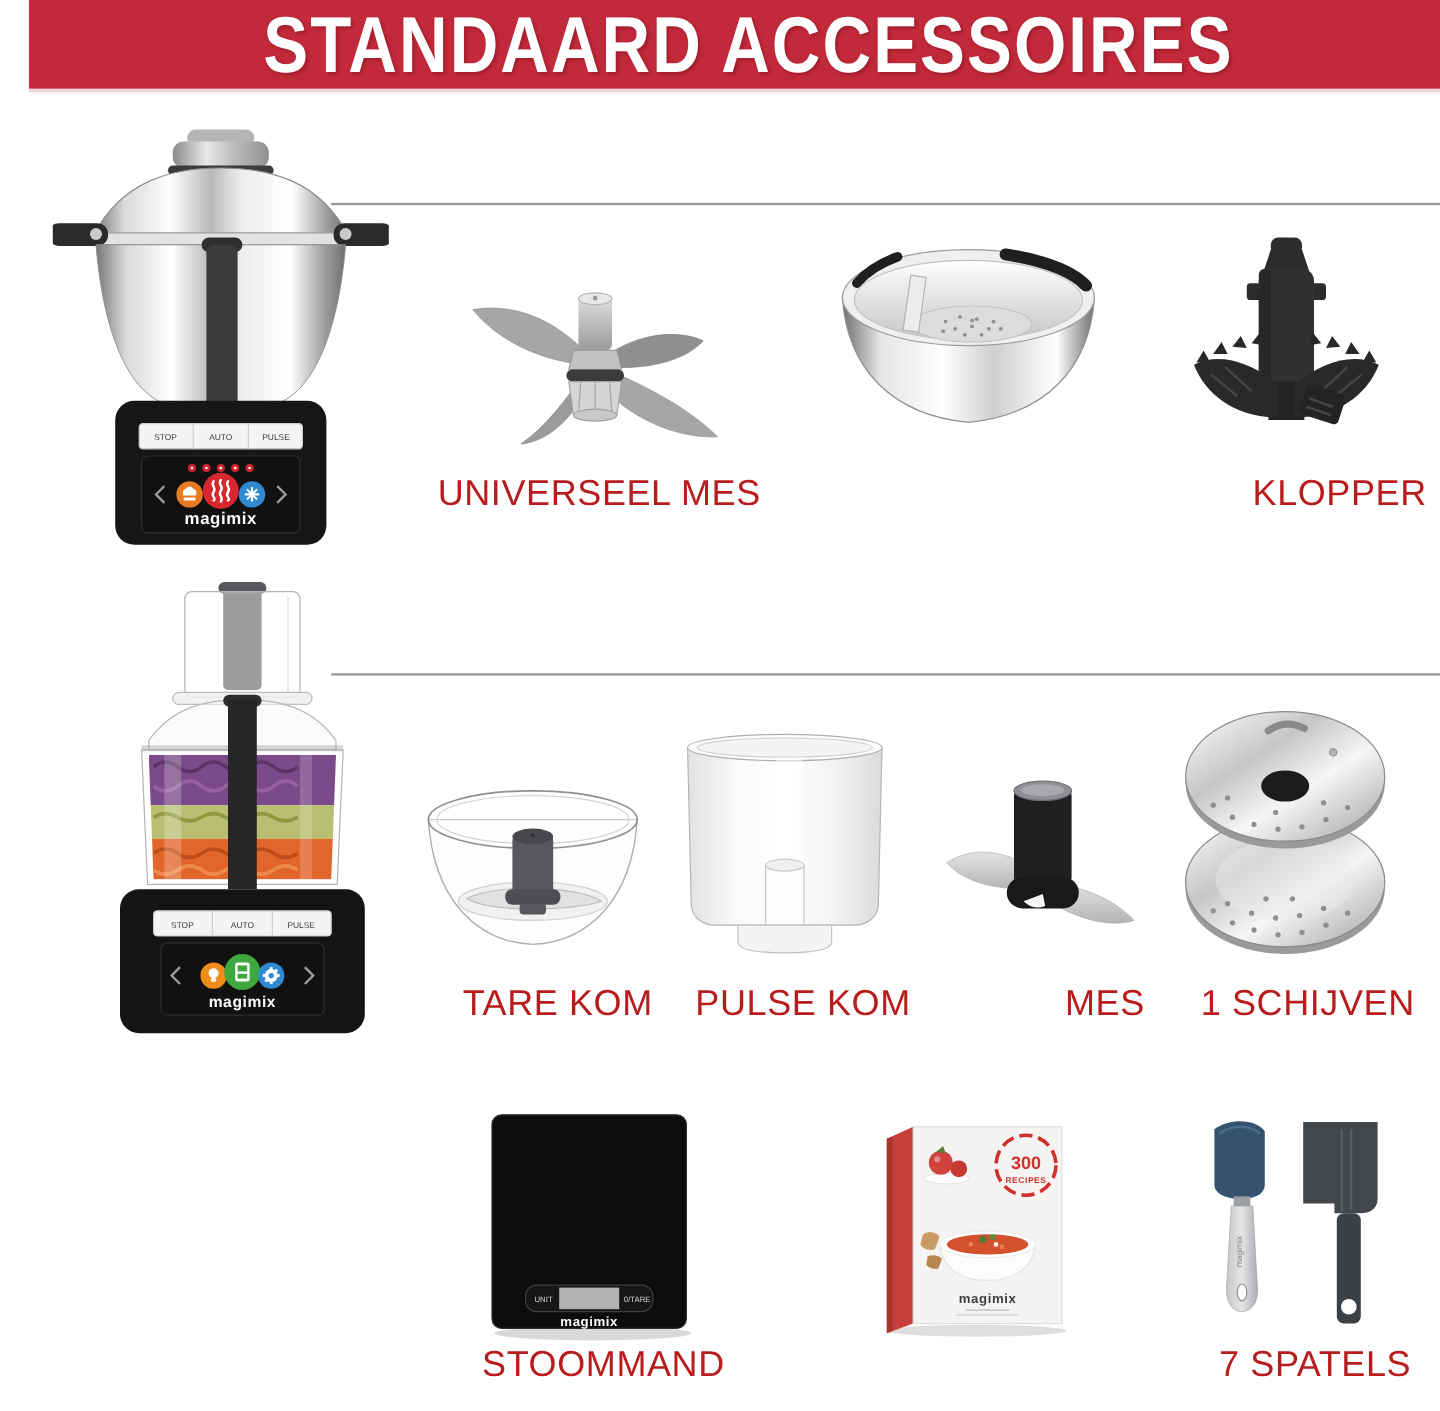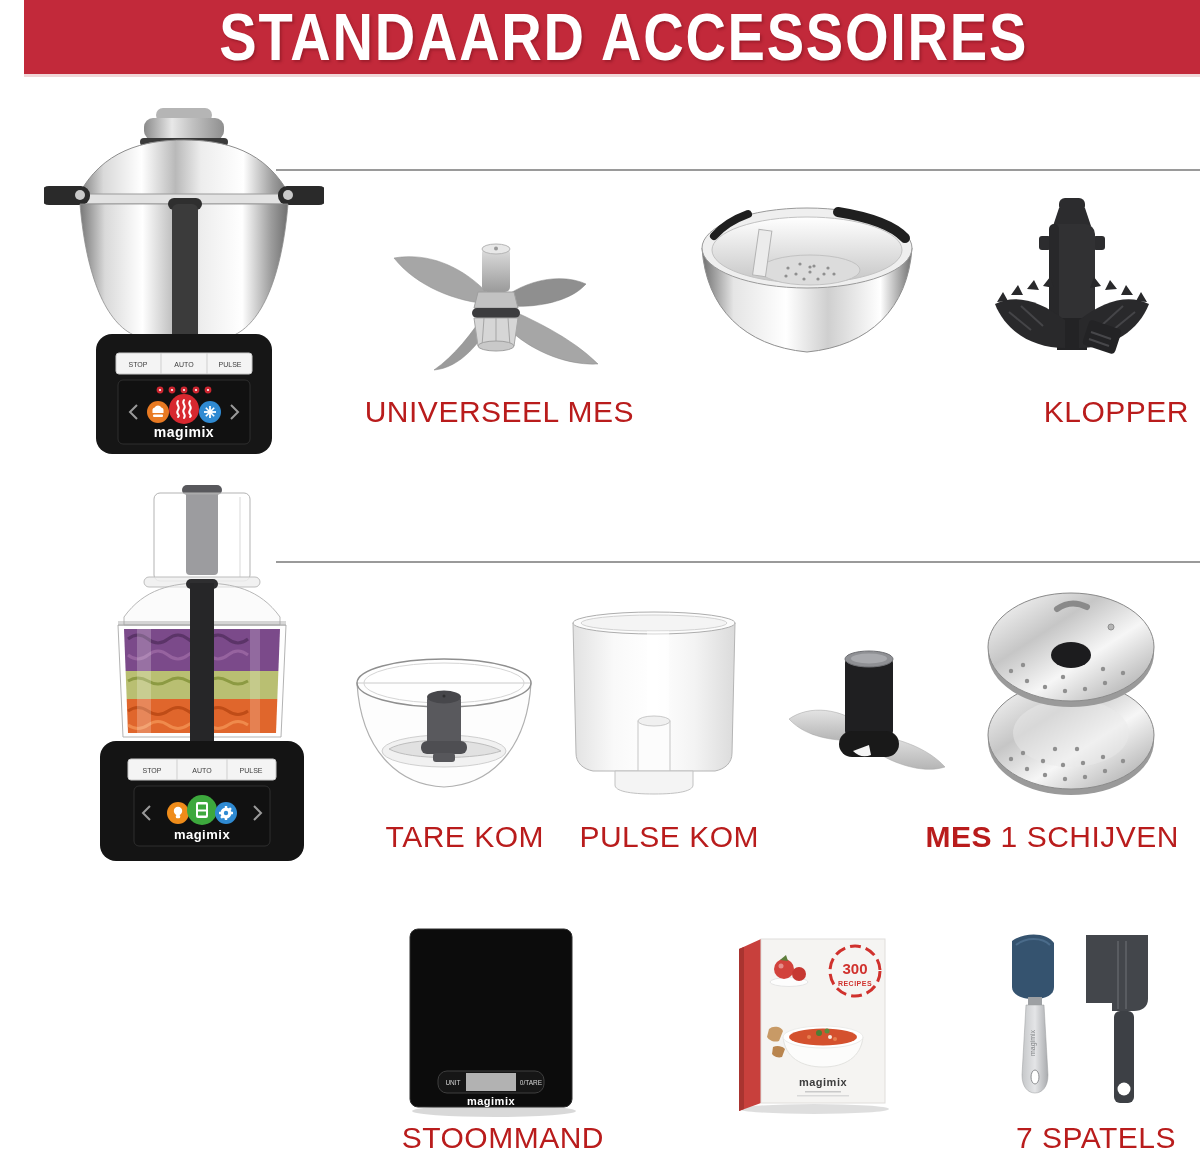--- a/index.html
+++ b/index.html
@@ -472,19 +472,19 @@
         <circle cx="134" cy="164" r="6.5" fill="#ffffff"></circle>
       </g>
     </svg>
   </div>
 
   <div class="label" style="left:340px;top:392px;width:270px;">UNIVERSEEL MES</div>
   <div class="label" style="left:930px;top:392px;width:235px;">KLOPPER</div>
 
   <div class="label" style="left:310px;top:817px;width:210px;">TARE KOM</div>
   <div class="label" style="left:525px;top:817px;width:210px;">PULSE KOM</div>
-  <div class="label" style="left:758px;top:817px;width:210px;font-weight:bold;">MES</div>
+  <div class="label" style="left:720px;top:817px;width:210px;">MES</div>
   <div class="label" style="left:940px;top:817px;width:215px;">1 SCHIJVEN</div>
 
   <div class="label" style="left:360px;top:1118px;width:220px;">STOOMMAND</div>
   <div class="label" style="left:940px;top:1118px;width:212px;">7 SPATELS</div>
 
 </div>
 
 </body></html>

